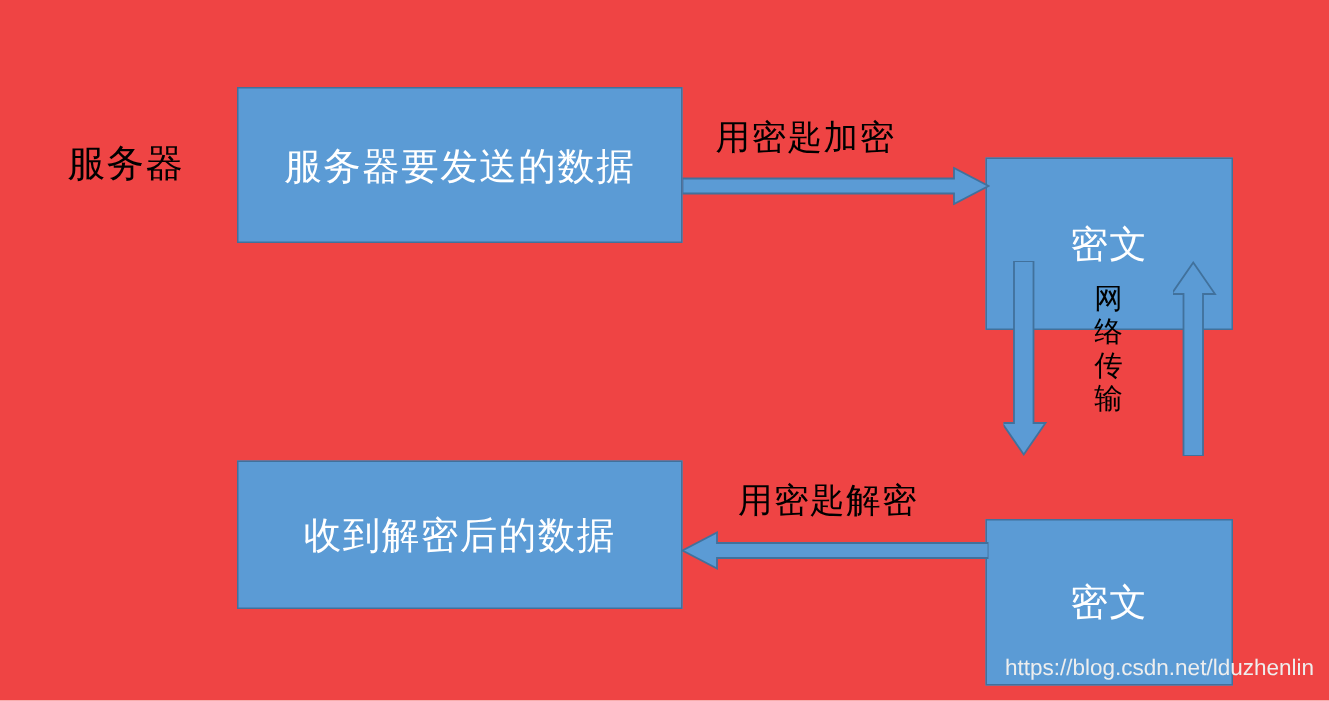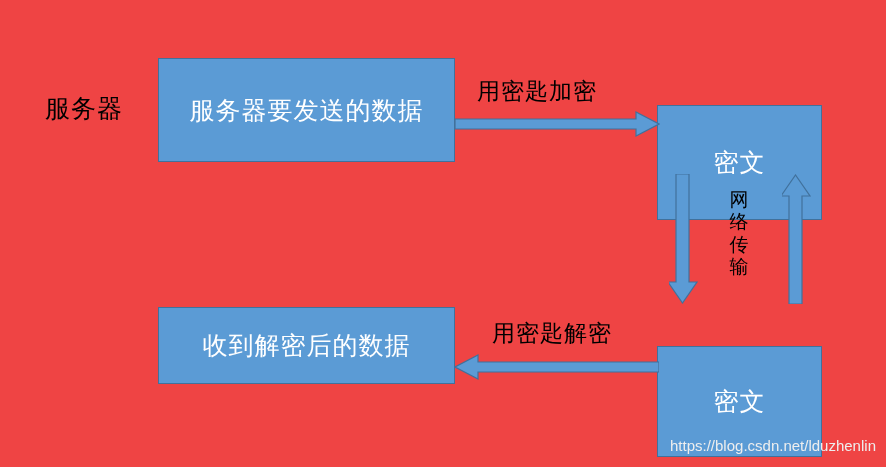--- a/index.html
+++ b/index.html
@@ -89,21 +89,21 @@
 
 <div id="canvas">
 
   <div class="side-label" style="left:45px; top:92px;">服务器</div>
 
 
   <div class="box box-data" style="left:158px; top:58px; width:297px; height:104px;">服务器要发送的数据</div>
 
   <div class="box box-cipher" style="left:657px; top:61px; width:165px; height:115px;">密文</div>
 
-  <div class="box box-data" style="left:158px; top:307px; width:297px; height:77px;">收到解密后的数据</div>
+  <div class="box box-data" style="left:158px; top:307px; width:297px; height:99px;">收到解密后的数据</div>
 
   <div class="box box-cipher" style="left:657px; top:302px; width:165px; height:111px;">密文</div>
 
   <div class="h-arrow" style="left:455px; top:111px; width:205px; height:26px;">
     <svg width="205" height="26" viewBox="0 0 205 26">
       <polygon points="0,8 181,8 181,1 204,13 181,25 181,18 0,18" fill="#5b9bd5" stroke="#41719c" stroke-width="1.2"></polygon>
     </svg>
   </div>
   <div class="arrow-label" style="left:477px; top:76px;">用密匙加密</div>
 

